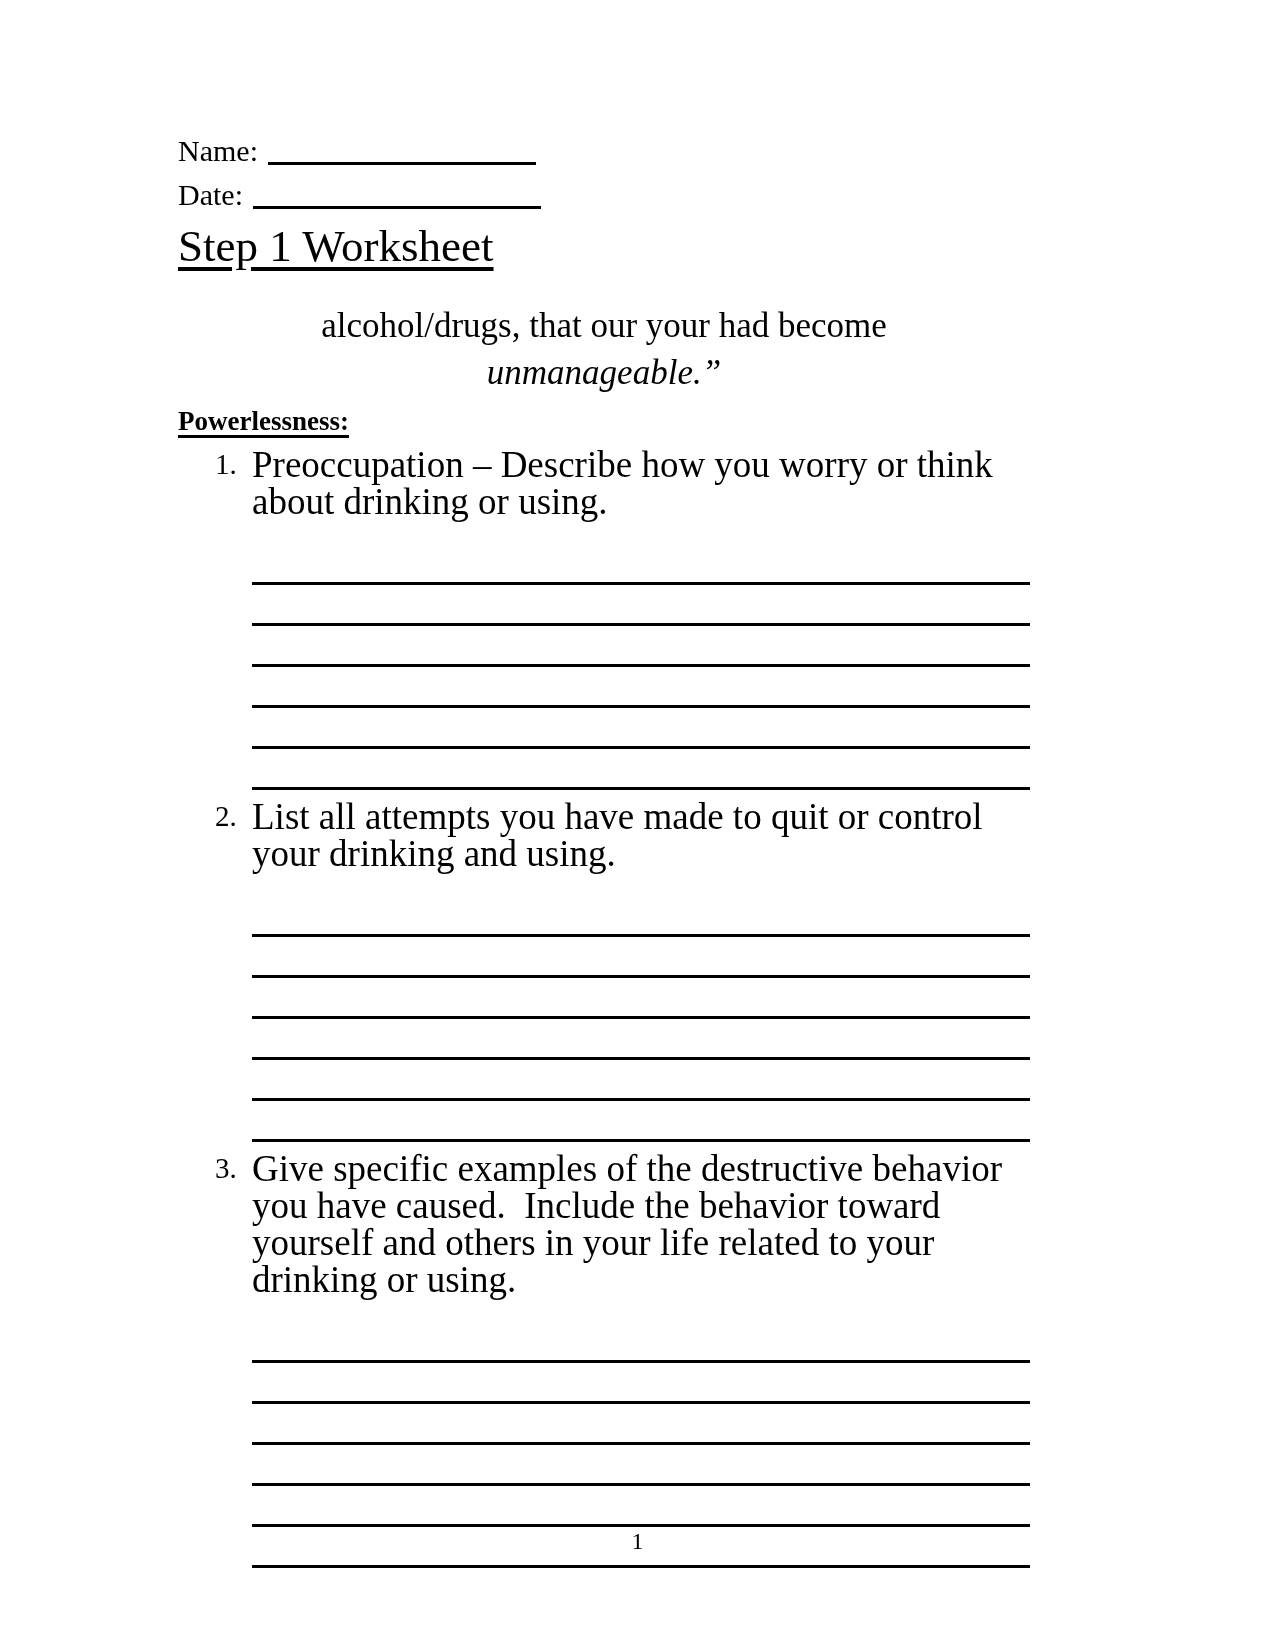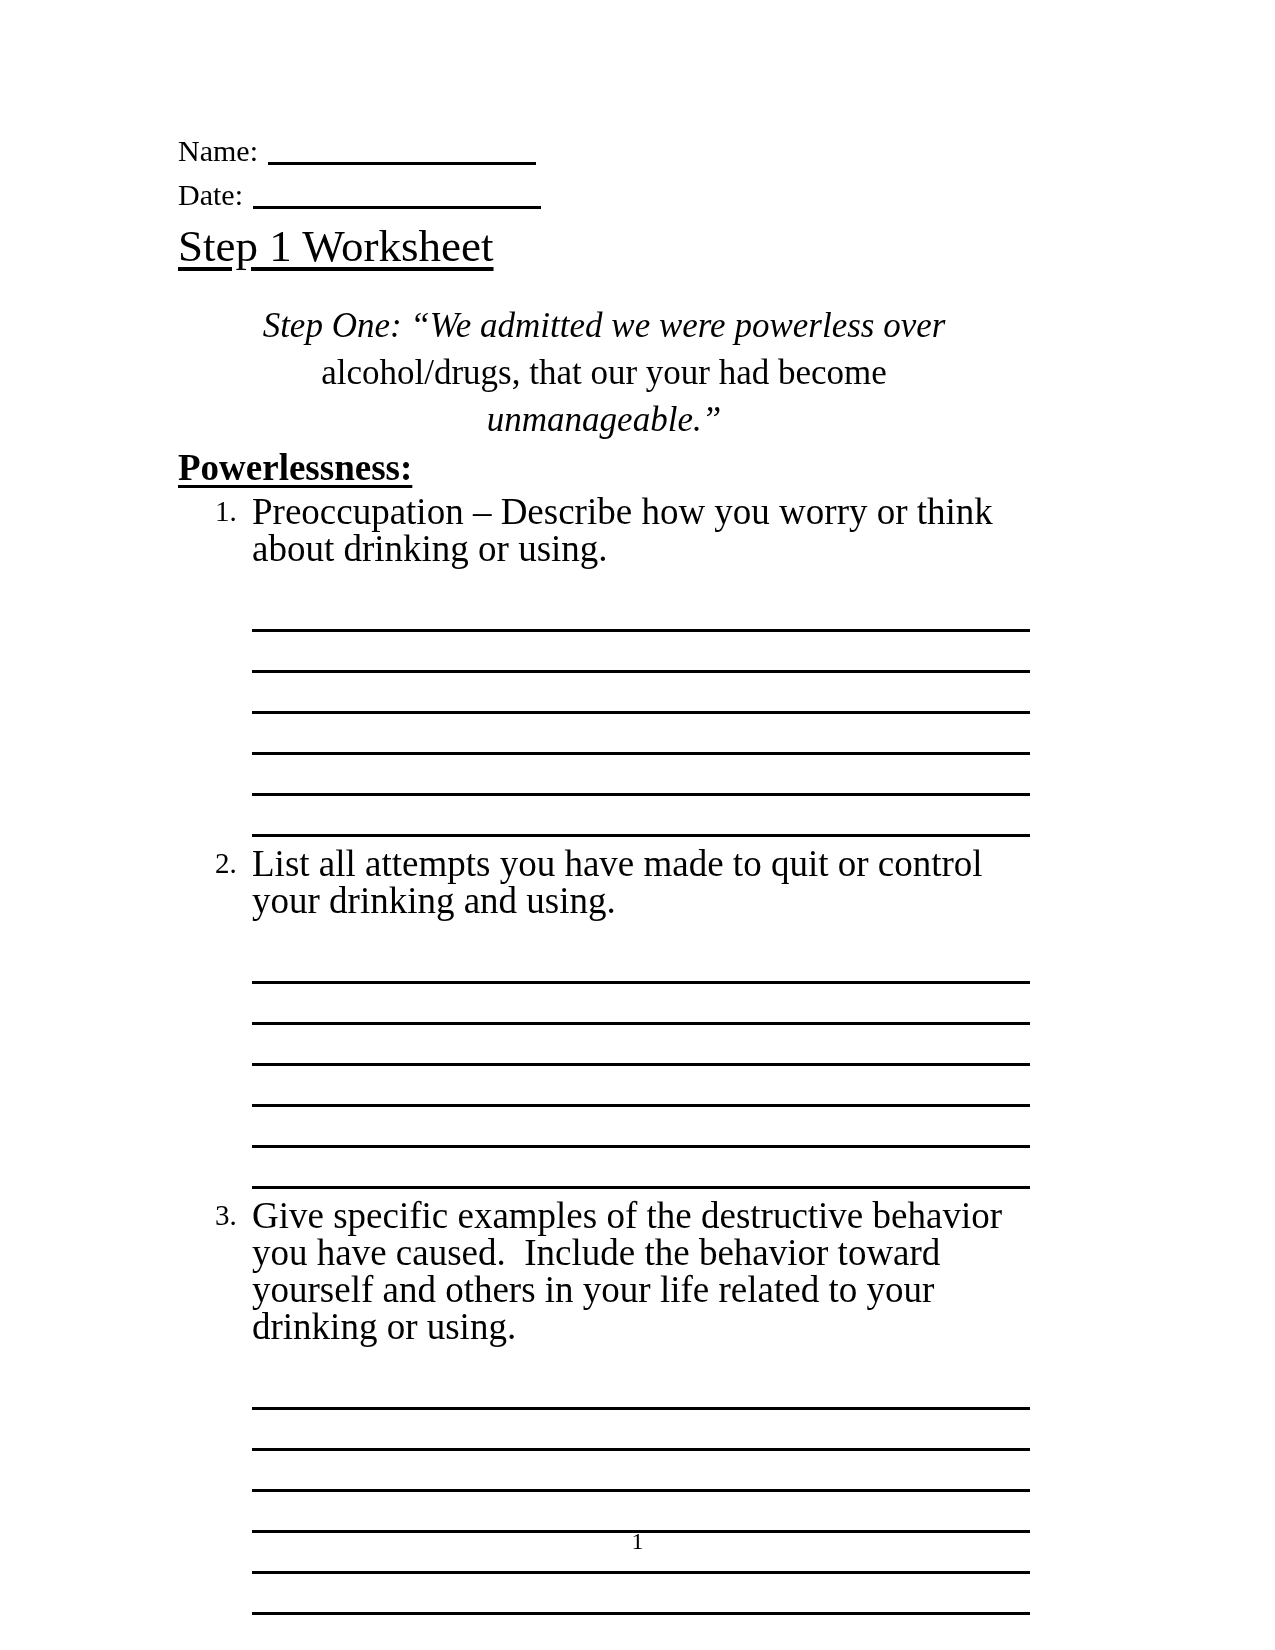--- a/index.html
+++ b/index.html
@@ -54,21 +54,21 @@
     margin-top: 30px;
     text-align: center;
     font-size: 35px;
     line-height: 47px;
   }
   .quote .italic { font-style: italic; }
 
   
   .section-heading {
     margin: 8px 0 0 0;
-    font-size: 37px;
+    font-size: 27px;
     line-height: 34px;
     font-weight: bold;
     text-decoration: underline;
     text-underline-offset: 5px;
     text-decoration-thickness: 3px;
   }
 
   
   .questions {
     margin: 4px 0 0 37px;
@@ -121,21 +121,20 @@
       <span>Name:</span><span class="fill-line name-line"></span>
     </div>
     <div class="field-row">
       <span>Date:</span><span class="fill-line date-line"></span>
     </div>
   </div>
 
   <h1 class="title">Step 1 Worksheet</h1>
 
   <div class="quote">
-    <div class="italic">Step One: “We admitted we were powerless over</div>
     <div>alcohol/drugs, that our your had become</div>
     <div class="italic">unmanageable.”</div>
   </div>
 
   <h2 class="section-heading">Powerlessness:</h2>
 
   <div class="questions" id="questions-list">
       <div class="question">
         <div class="q-head">
           <span class="q-num">1.</span>

